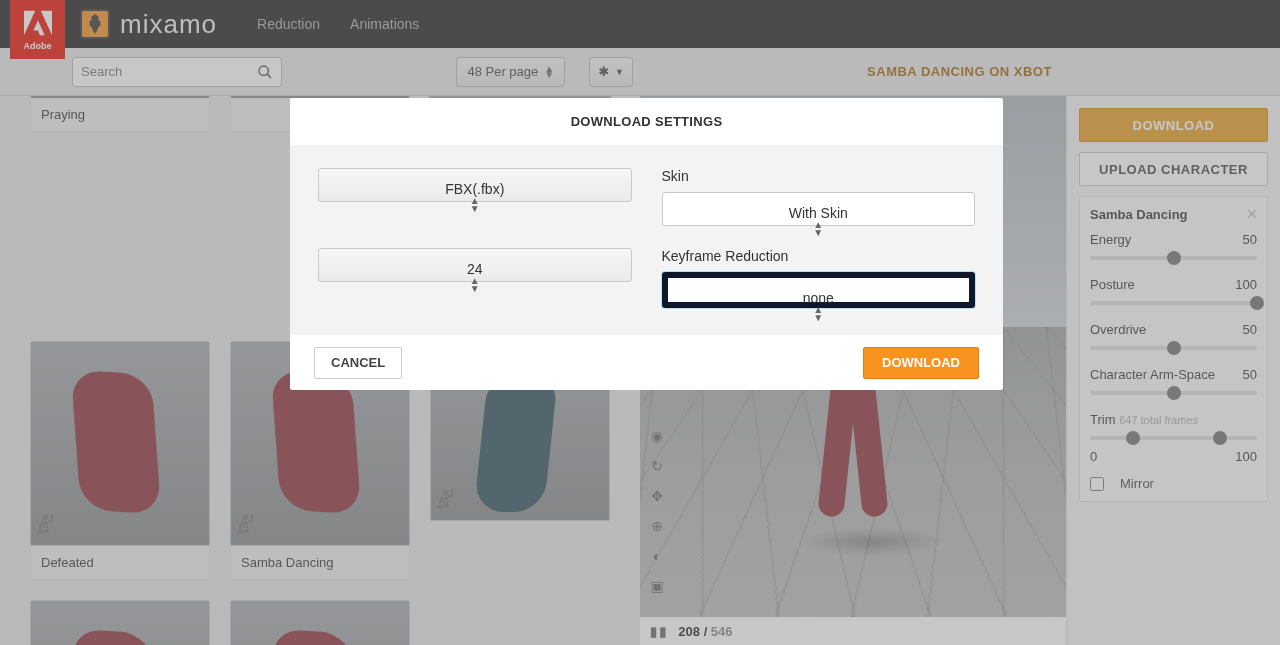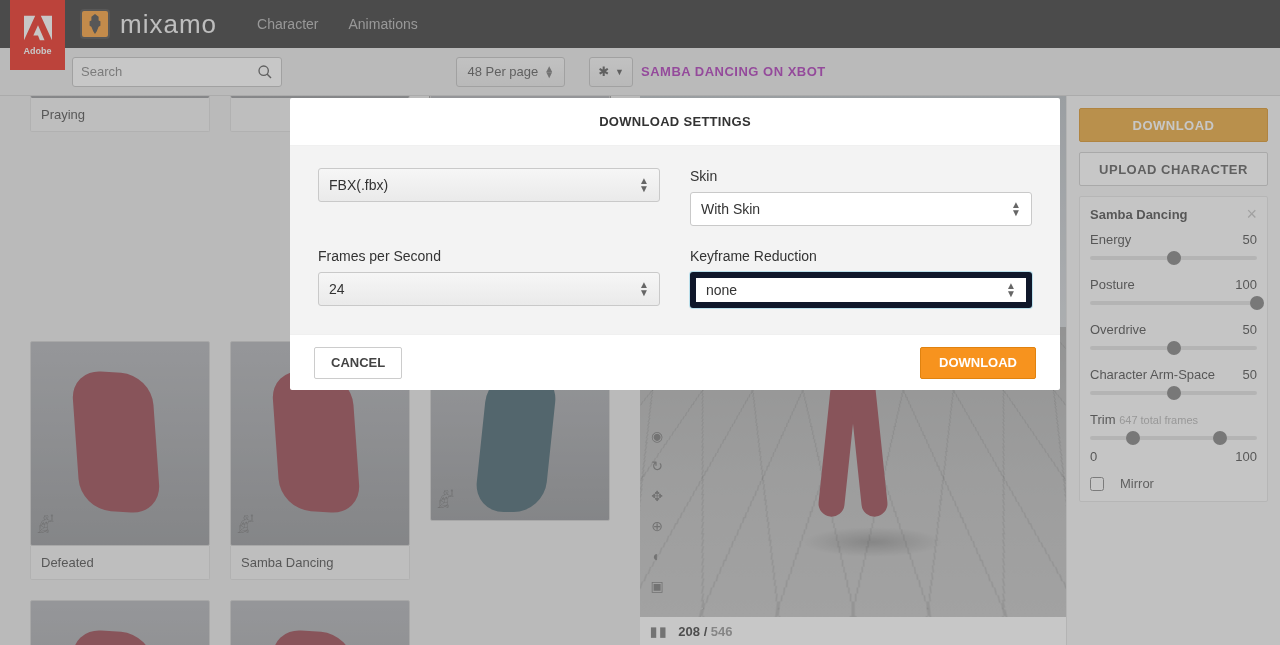--- a/index.html
+++ b/index.html
@@ -1,38 +1,38 @@
 <!DOCTYPE html>
 <html><head>
 <meta charset="utf-8">
 <style>
 * { margin: 0; padding: 0; box-sizing: border-box; font-family: -apple-system, "Helvetica Neue", Arial, sans-serif; }
 body { width: 1280px; height: 645px; overflow: hidden; background: #e8e8e8; position: relative; }
 
 
 .topbar { height: 48px; background: #1e1e1e; display: flex; align-items: center; color: #ccc; }
-.adobe-tab { width: 55px; height: 70px; background: #eb1000; display: flex; flex-direction: column; align-items: center; justify-content: center; color: #fff; position: absolute; top: 0; left: 10px; z-index: 5; }
+.adobe-tab { width: 55px; height: 59px; background: #eb1000; display: flex; flex-direction: column; align-items: center; justify-content: center; color: #fff; position: absolute; top: 0; left: 10px; z-index: 5; }
 .adobe-tab svg { width: 28px; height: 28px; }
 .adobe-tab .label { font-size: 9px; margin-top: 4px; font-weight: 600; }
 .brand { margin-left: 80px; display: flex; align-items: center; gap: 10px; }
 .brand-icon { width: 30px; height: 30px; background: #f7931e; border: 2px solid #333; border-radius: 4px; display: flex; align-items: center; justify-content: center; }
 .brand-icon svg { width: 18px; height: 22px; fill: #333; }
 .brand-name { font-size: 26px; color: #eee; font-weight: 300; letter-spacing: 1px; }
 .nav-link { margin-left: 30px; color: #aaa; font-size: 14px; cursor: pointer; }
 .nav-link:first-of-type { margin-left: 40px; }
 
 
 .toolrow { height: 48px; display: flex; align-items: center; padding: 0 2px; border-bottom: 1px solid #ccc; gap: 8px; }
 .search { margin-left: 70px; width: 210px; height: 30px; border: 1px solid #bbb; background: #fff; border-radius: 3px; display: flex; align-items: center; padding: 0 8px; }
 .search input { flex: 1; border: none; outline: none; font-size: 13px; color: #555; background: transparent; }
 .search svg { width: 16px; height: 16px; stroke: #444; fill: none; stroke-width: 2; }
 .spacer { flex: 1; }
 .perpage, .gear-btn { height: 30px; border: 1px solid #bbb; background: linear-gradient(#f5f5f5,#e5e5e5); border-radius: 3px; display: flex; align-items: center; padding: 0 10px; font-size: 13px; color: #444; gap: 6px; cursor: pointer; margin-left: 16px; }
 .gear-btn { padding: 0 8px; }
-.title-col { width: 637px; text-align: left; font-weight: 700; font-size: 13px; color: #a21caf; letter-spacing: .5px; }
+.title-col { width: 637px; text-align: center; font-weight: 700; font-size: 13px; color: #a16207; letter-spacing: .5px; }
 
 
 .main { display: flex; height: calc(100% - 96px); }
 .leftcol { width: 640px; padding: 0 10px 10px 30px; overflow: hidden; position: relative; }
 .rightwrap { flex: 1; display: flex; }
 .viewport { flex: 1; background: linear-gradient(#aeb5bb 0%, #cfd3d7 45%, #a8a8a8 100%); position: relative; overflow: hidden; }
 .viewport .ground { position: absolute; bottom: 0; left: -30%; right: -30%; height: 58%; background:
   repeating-linear-gradient(78deg, rgba(0,0,0,.12) 0 1px, transparent 1px 42px),
   repeating-linear-gradient(-78deg, rgba(0,0,0,.12) 0 1px, transparent 1px 42px),
   linear-gradient(#9fa0a0,#bdbdbd);
@@ -75,25 +75,25 @@
 .slider { position: relative; height: 14px; }
 .slider .track { position: absolute; top: 5px; left: 0; right: 0; height: 4px; background: #ddd; border-radius: 2px; }
 .slider .knob  { position: absolute; top: 0; width: 14px; height: 14px; background: #6f6f6f; border-radius: 50%; margin-left: -7px; }
 .trim .k2 { display:none; }
 .trim .knob, .trim .k2 { display:block; }
 .chk { display: flex; align-items: center; gap: 16px; font-size: 13px; color: #444; }
 .chk input { width: 14px; height: 14px; }
 
 
 .dim { position: absolute; inset: 0; background: rgba(130,130,130,.45); z-index: 20; }
-.modal { position: absolute; left: 290px; top: 98px; width: 770px; background: #fff; border-radius: 2px; z-index: 25; box-shadow: none; }
+.modal { position: absolute; left: 290px; top: 98px; width: 713px; background: #fff; border-radius: 2px; z-index: 25; box-shadow: none; }
 .modal .m-hd { height: 48px; display: flex; align-items: center; justify-content: center; font-weight: 700; font-size: 13px; color: #333; border-bottom: 1px solid #f0f0f0; letter-spacing: .3px; }
 .modal .m-body { background: #f3f3f3; padding: 22px 28px 26px; display: grid; grid-template-columns: 1fr 1fr; gap: 22px 30px; }
 .m-body label { font-size: 14px; color: #333; display: block; margin-bottom: 8px; }
-.sel { width: 100%; height: 34px; border: 1px solid #c9c9c9; background: linear-gradient(#f6f6f6,#eaeaea); border-radius: 3px; padding: 12px 10px; font-size: 14px; color: #333; display: flex; align-items: center; justify-content: space-between; cursor: pointer; }
+.sel { width: 100%; height: 34px; border: 1px solid #c9c9c9; background: linear-gradient(#f6f6f6,#eaeaea); border-radius: 3px; padding: 12px 10px; font-size: 14px; color: #333; display: flex; align-items: center; justify-content: space-between; cursor: pointer; flex-direction: column; }
 .sel.white { background: #fff; }
 .sel.active { border: 6px solid #0f172a; background: #fff; box-shadow: 0 0 0 1px rgba(102,195,224,.4); }
 .sel .caret { font-size: 10px; color: #666; line-height: 8px; }
 .m-ft { height: 56px; display: flex; align-items: center; justify-content: space-between; padding: 0 24px; border-top: 1px solid #f0f0f0; }
 .m-ft .cancel { height: 32px; padding: 0 16px; background: #fff; border: 1px solid #ccc; border-radius: 2px; font-size: 13px; font-weight: 700; color: #444; cursor: pointer; }
 .m-ft .dl { height: 32px; padding: 0 18px; background: #f7931e; border: 1px solid #e0820f; color: #fff; font-size: 13px; font-weight: 700; border-radius: 2px; cursor: pointer; }
 .ud { font-size: 10px; display:flex; flex-direction: column; line-height: 6px; color:#666; }
 </style>
 </head>
 <body>
@@ -107,21 +107,21 @@
 
 <div class="topbar">
   <div class="brand">
     <span class="brand-icon">
       <svg viewBox="0 0 20 24">
           <path d="M10 1l-4 3v4l-2 1v5l2 1 2 5 2 3 2-3 2-5 2-1v-5l-2-1V4z"></path>
         </svg>
     </span>
     <span class="brand-name">mixamo</span>
   </div>
-  <span class="nav-link">Character</span>
+  <span class="nav-link">Reduction</span>
   <span class="nav-link">Animations</span>
 </div>
 
 <div class="toolrow">
   <div class="search">
     <input placeholder="Search" style="">
     <svg viewBox="0 0 24 24">
         <circle cx="10" cy="10" r="7"></circle>
         <path d="M15 15l6 6"></path>
       </svg>
@@ -316,21 +316,20 @@
       <label>Skin</label>
       <div class="sel white">
         <span>With Skin</span>
         <span class="ud caret">
             <span>▲</span>
             <span>▼</span>
           </span>
       </div>
     </div>
     <div>
-      <label>Frames per Second</label>
       <div class="sel">
         <span>24</span>
         <span class="ud caret">
             <span>▲</span>
             <span>▼</span>
           </span>
       </div>
     </div>
     <div>
       <label>Keyframe Reduction</label>

